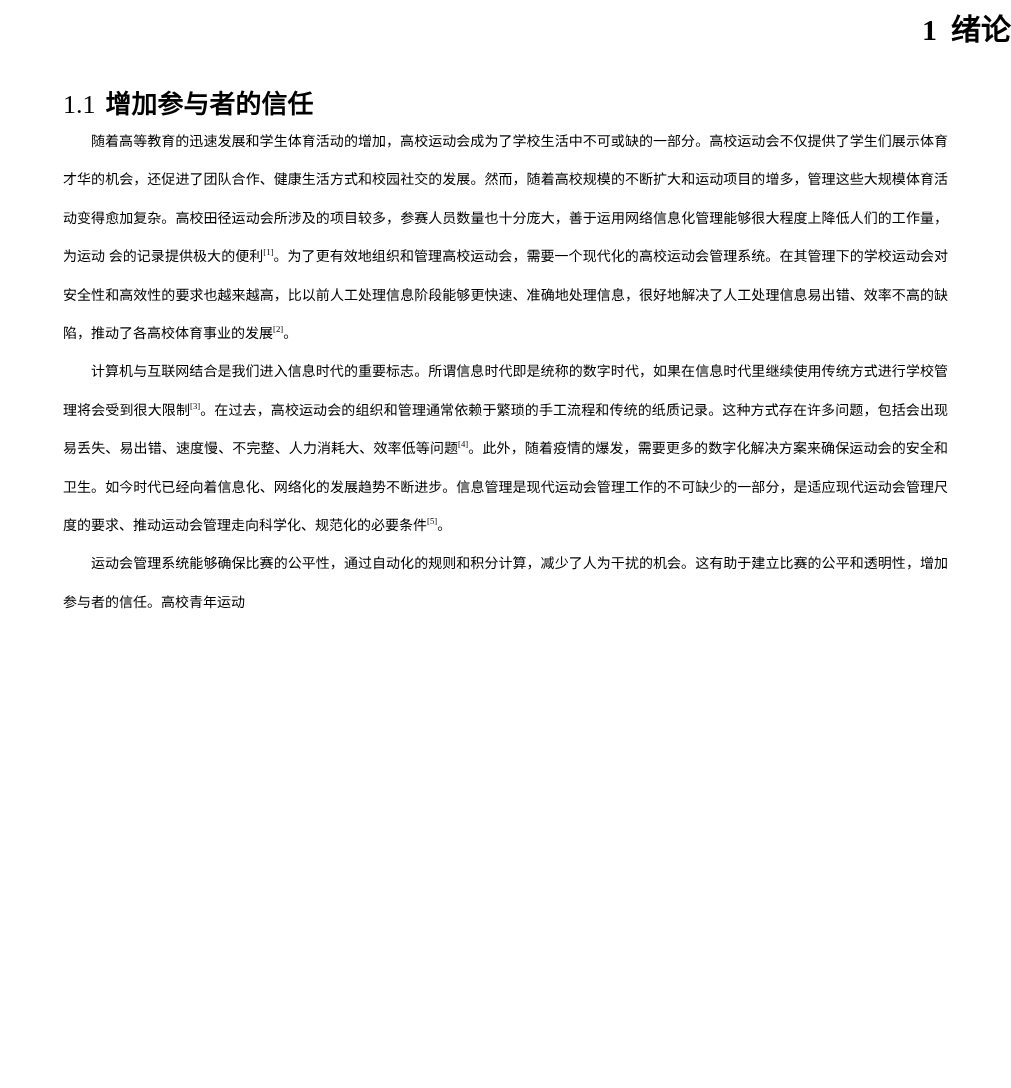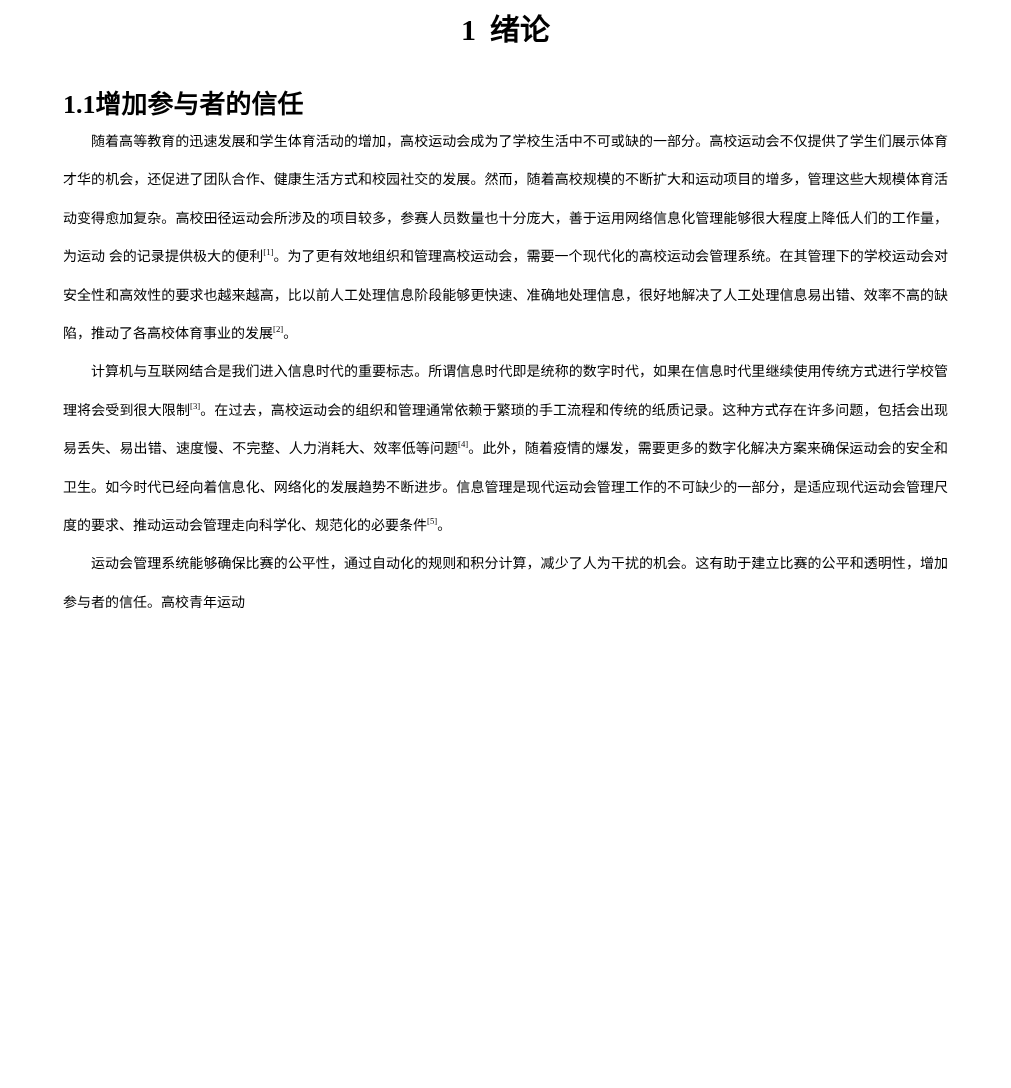--- a/index.html
+++ b/index.html
@@ -15,21 +15,21 @@
     background: #ffffff;
     color: #000000;
     overflow: hidden;
   }
   .content {
     padding: 0 63px;
   }
   
   .doc-title {
     margin: 12px 0 0 0;
-    text-align: center;
+    text-align: right;
     font-family: "Liberation Sans", "DejaVu Sans", sans-serif;
     font-weight: 700;
     font-size: 30px;
     line-height: 36px;
     color: #000000;
   }
   .doc-title .num {
     font-family: "Liberation Serif", "DejaVu Serif", serif;
     font-weight: 700;
     margin-right: 14px;
@@ -38,21 +38,22 @@
   .section-heading {
     margin: 38px 0 0 0;
     font-family: "Liberation Sans", "DejaVu Sans", sans-serif;
     font-weight: 700;
     font-size: 26px;
     line-height: 36px;
     color: #000000;
   }
   .section-heading .num {
     font-family: "Liberation Serif", "DejaVu Serif", serif;
-    font-weight: 700;
+    font-weight: 400;
+    margin-right: 10px;
   }
   
   .body-text p {
     margin: 0;
     font-family: "Liberation Serif", "DejaVu Serif", serif;
     font-size: 14px;
     line-height: 38.4px;
     text-align: justify;
     text-indent: 2em;
     color: #000000;

